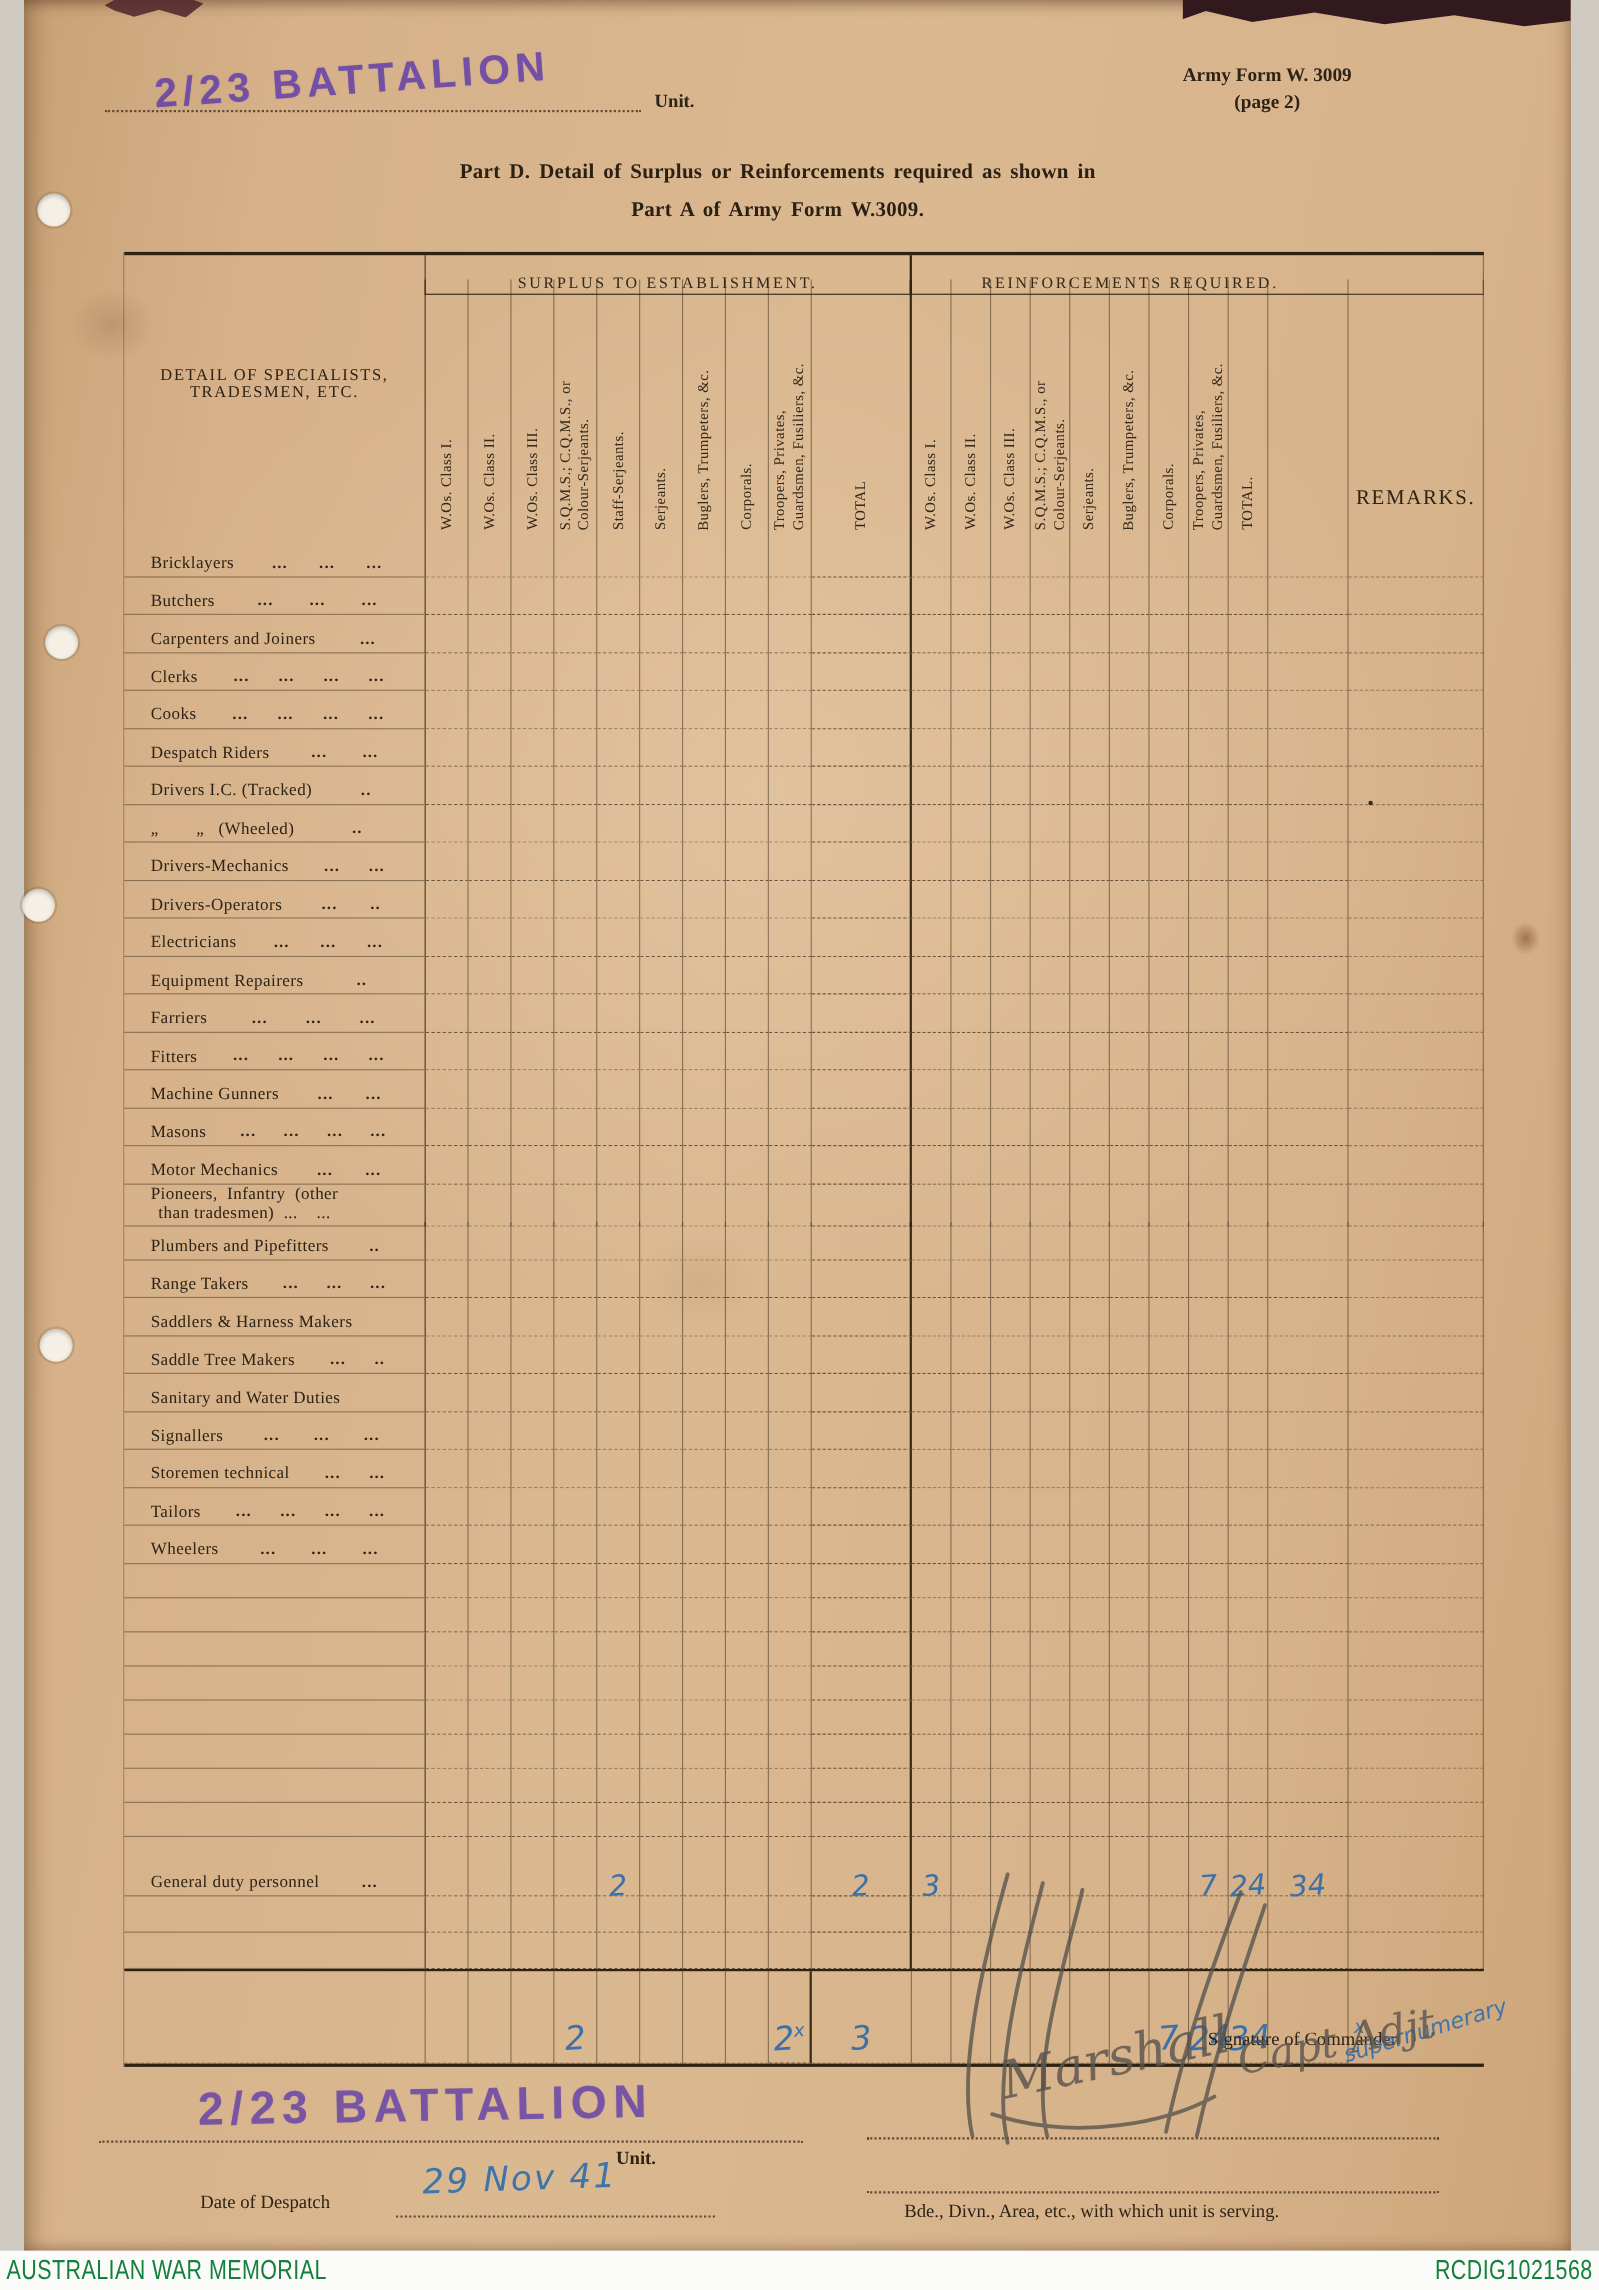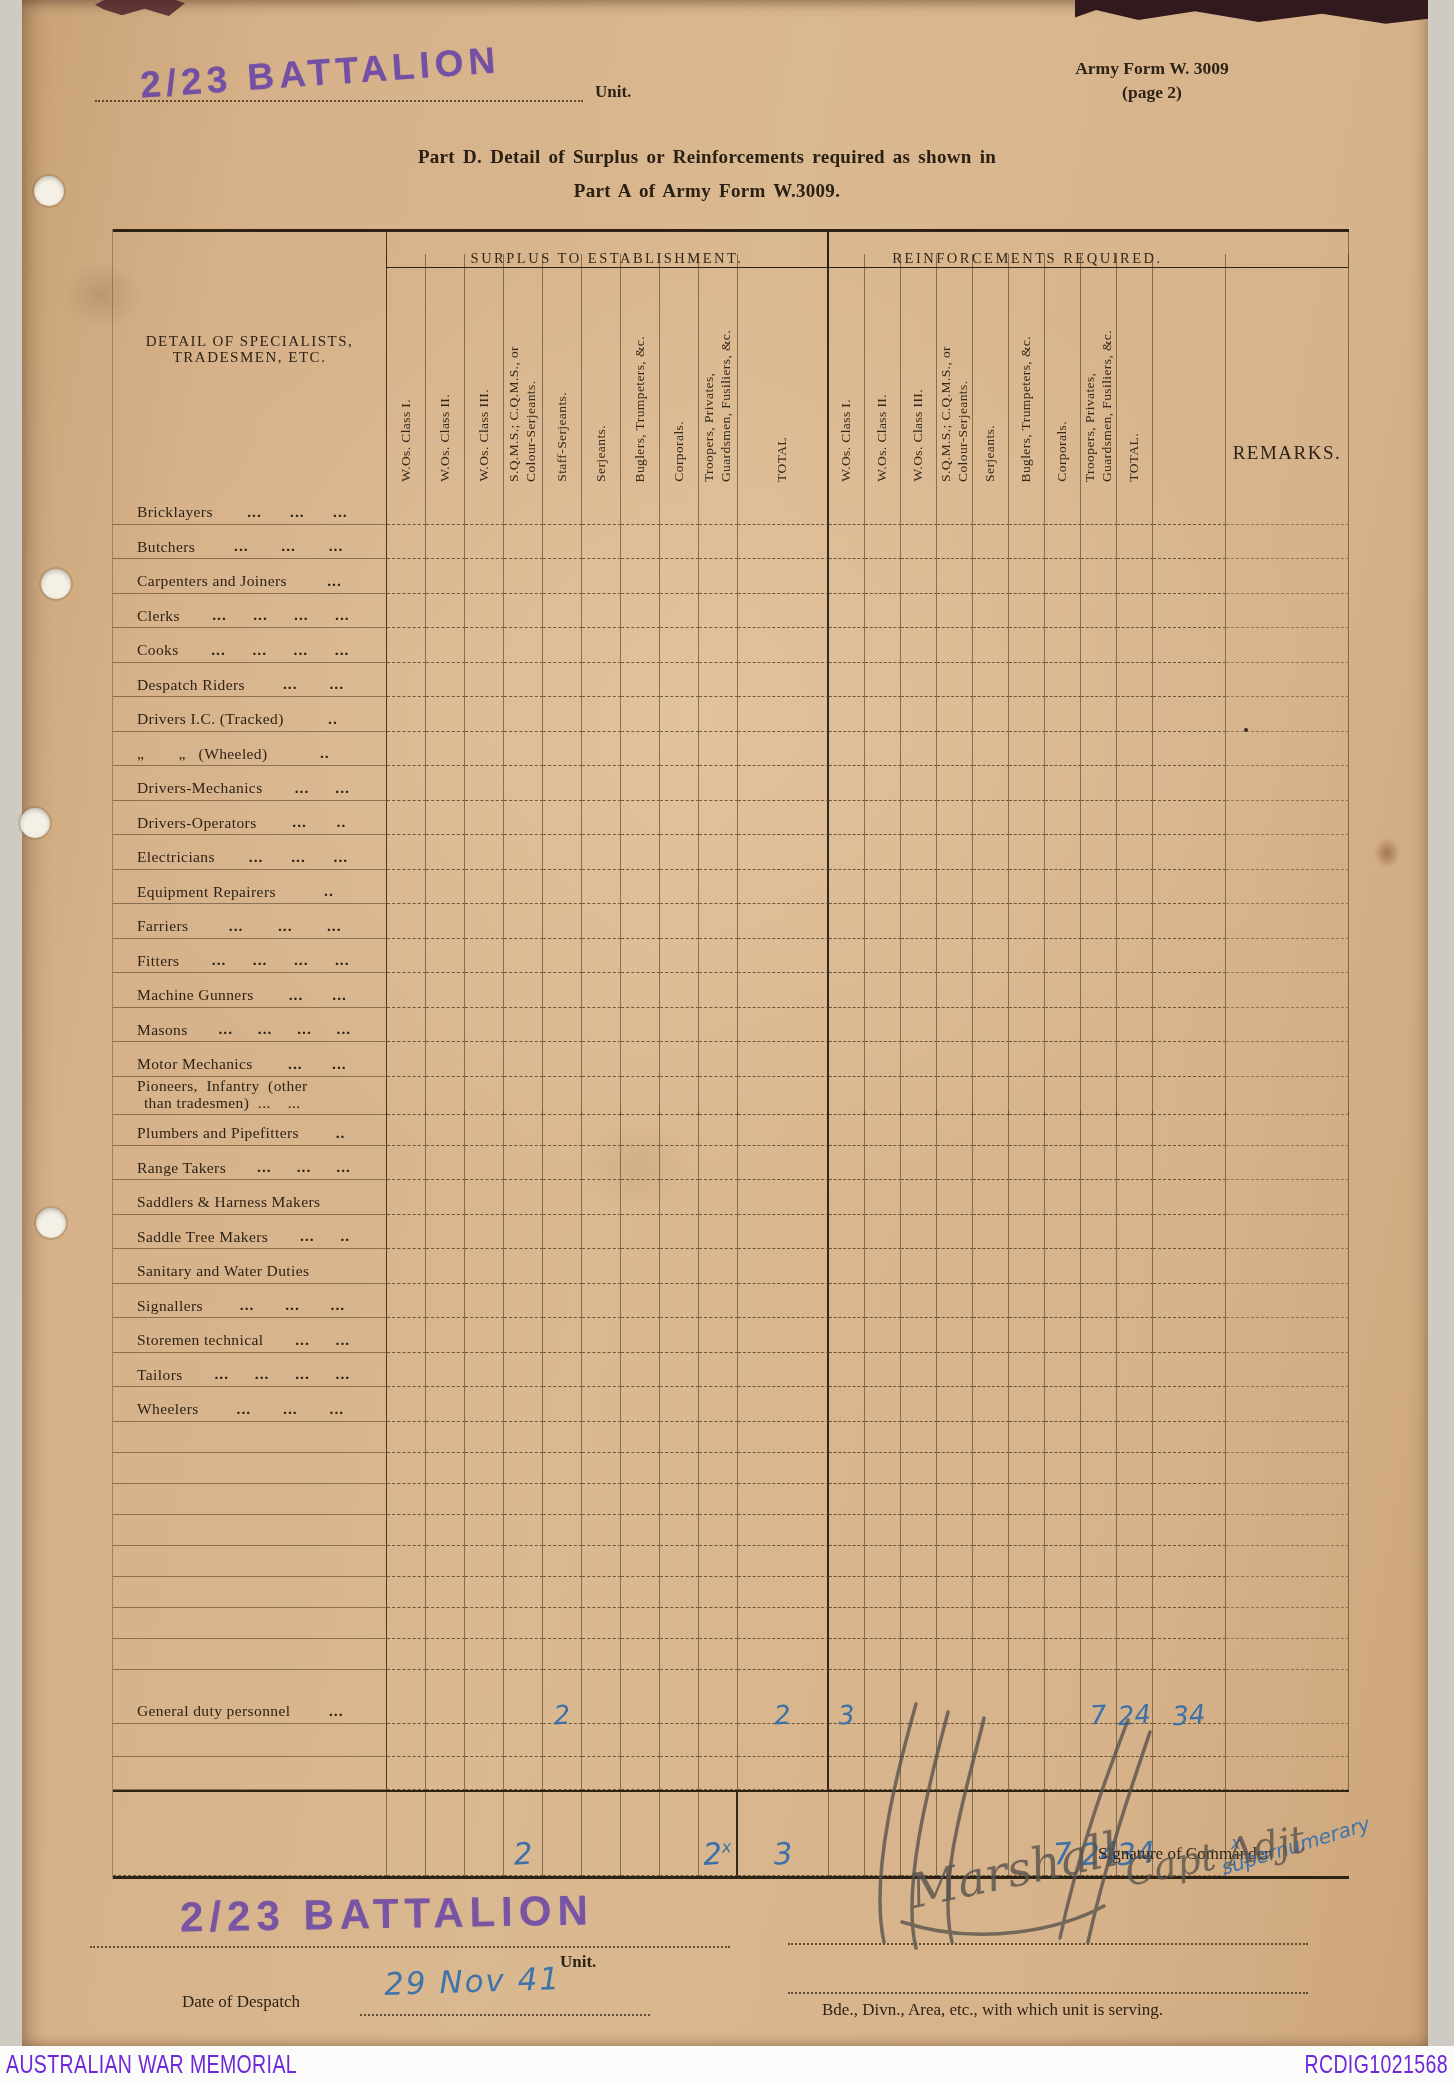--- a/index.html
+++ b/index.html
@@ -72,21 +72,21 @@
   .blue{color:#3f74ab;font-family:"DejaVu Sans",sans-serif;font-style:italic;}
   .date-val{position:absolute;left:362px;top:1963px;font-size:31px;letter-spacing:2px;transform:rotate(-2deg);white-space:nowrap;}
   .sup-x{position:absolute;left:1209px;top:1833px;font-size:17px;}
   .sup-note{position:absolute;left:1200px;top:1856px;font-size:20px;transform:rotate(-17deg);transform-origin:0 50%;white-space:nowrap;}
   .cap{font-size:17px;color:#2d2316;}
   .sig-svg{position:absolute;left:810px;top:1690px;pointer-events:none;}
 
   
   .scanfooter{position:absolute;left:0;bottom:0;width:1454px;height:36px;background:#fbfbf9;
     display:flex;justify-content:space-between;align-items:center;padding:0 6px;box-sizing:border-box;
-    font-family:"Liberation Sans",sans-serif;font-size:25px;color:#6d28d9;}
+    font-family:"Liberation Sans",sans-serif;font-size:25px;color:#15803d;}
   .sf-left{transform:scaleX(.78);transform-origin:0 50%;letter-spacing:.5px;}
   .sf-right{transform:scaleX(.78);transform-origin:100% 50%;letter-spacing:.5px;}
 </style>
 </head>
 <body>
 
 <div class="scan">
   <div class="paper">
 
     <div class="tear tear-left"></div>

